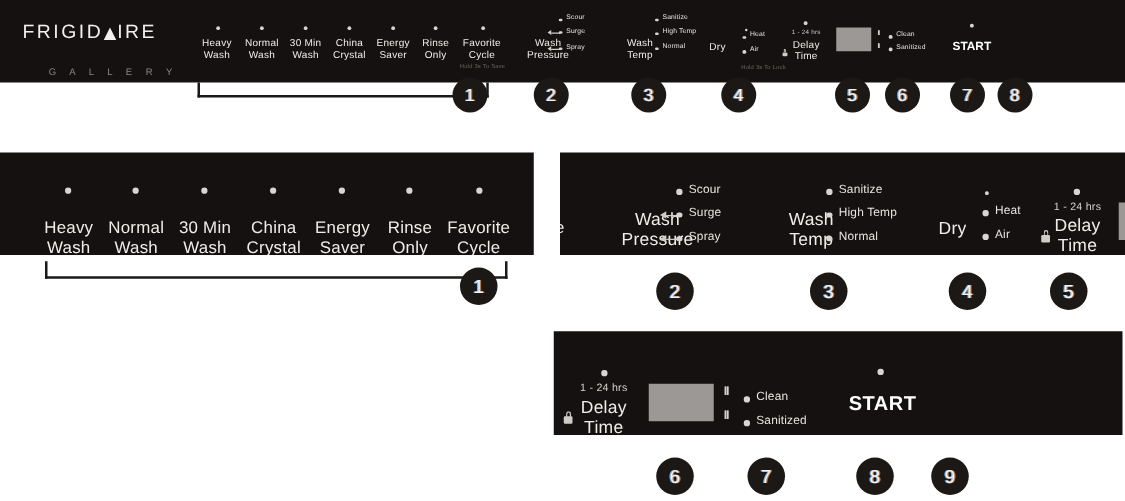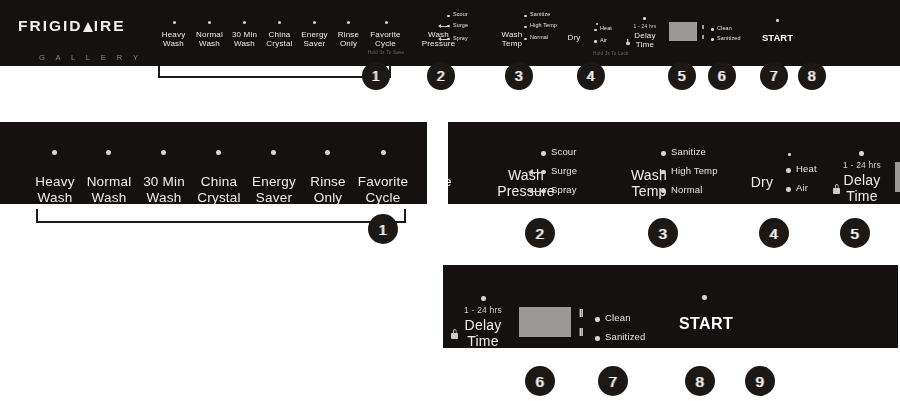--- a/index.html
+++ b/index.html
@@ -4,21 +4,21 @@
 <style>
   html,body{margin:0;padding:0;background:#ffffff;}
   body{width:900px;height:401px;position:relative;overflow:hidden;
        font-family:"Liberation Sans","DejaVu Sans",sans-serif;
        -webkit-font-smoothing:antialiased;}
 
   .panel{position:absolute;background:#141110;overflow:hidden;}
 
   
   .logo-wrap{position:absolute;color:#fff;}
-  .logo-main{font-size:15.5px;letter-spacing:2.0px;font-weight:700;
+  .logo-main{font-size:15.5px;letter-spacing:2.0px;font-weight:400;
              color:#f2f0ee;white-space:nowrap;display:flex;align-items:center;}
   .logo-main .tri{display:inline-block;width:0;height:0;position:relative;top:1px;
         border-left:5.2px solid transparent;border-right:5.2px solid transparent;
         border-bottom:10.5px solid #f2f0ee;margin:0 .6px;}
   .logo-sub{font-size:7.6px;letter-spacing:4.4px;color:#8d8783;margin-top:18px;
             margin-left:21px;white-space:nowrap;}
 
   
   .led{position:absolute;border-radius:50%;background:#d9d5d2;}
 

